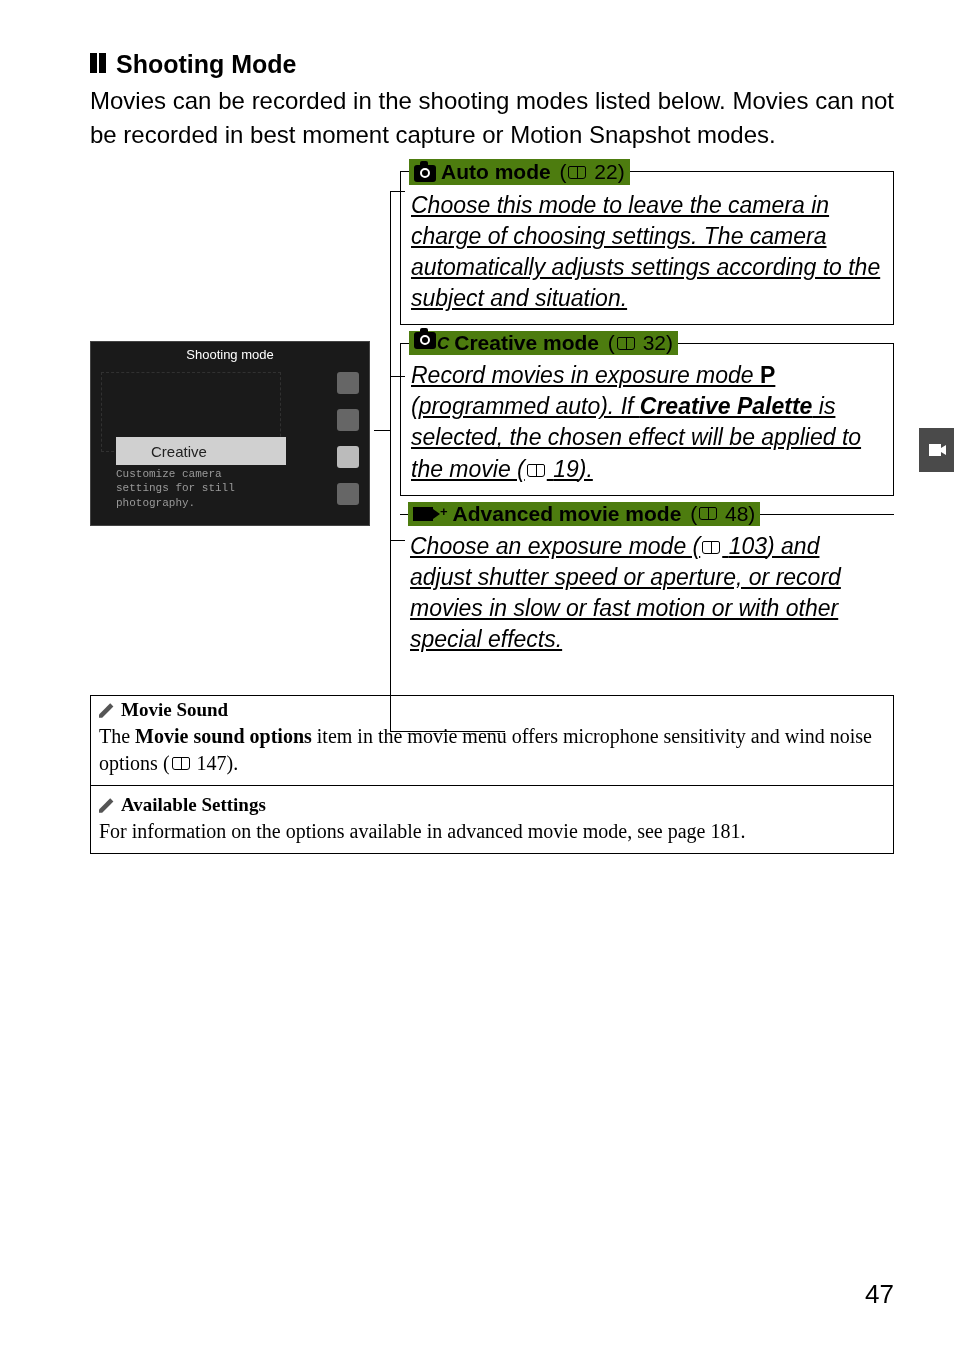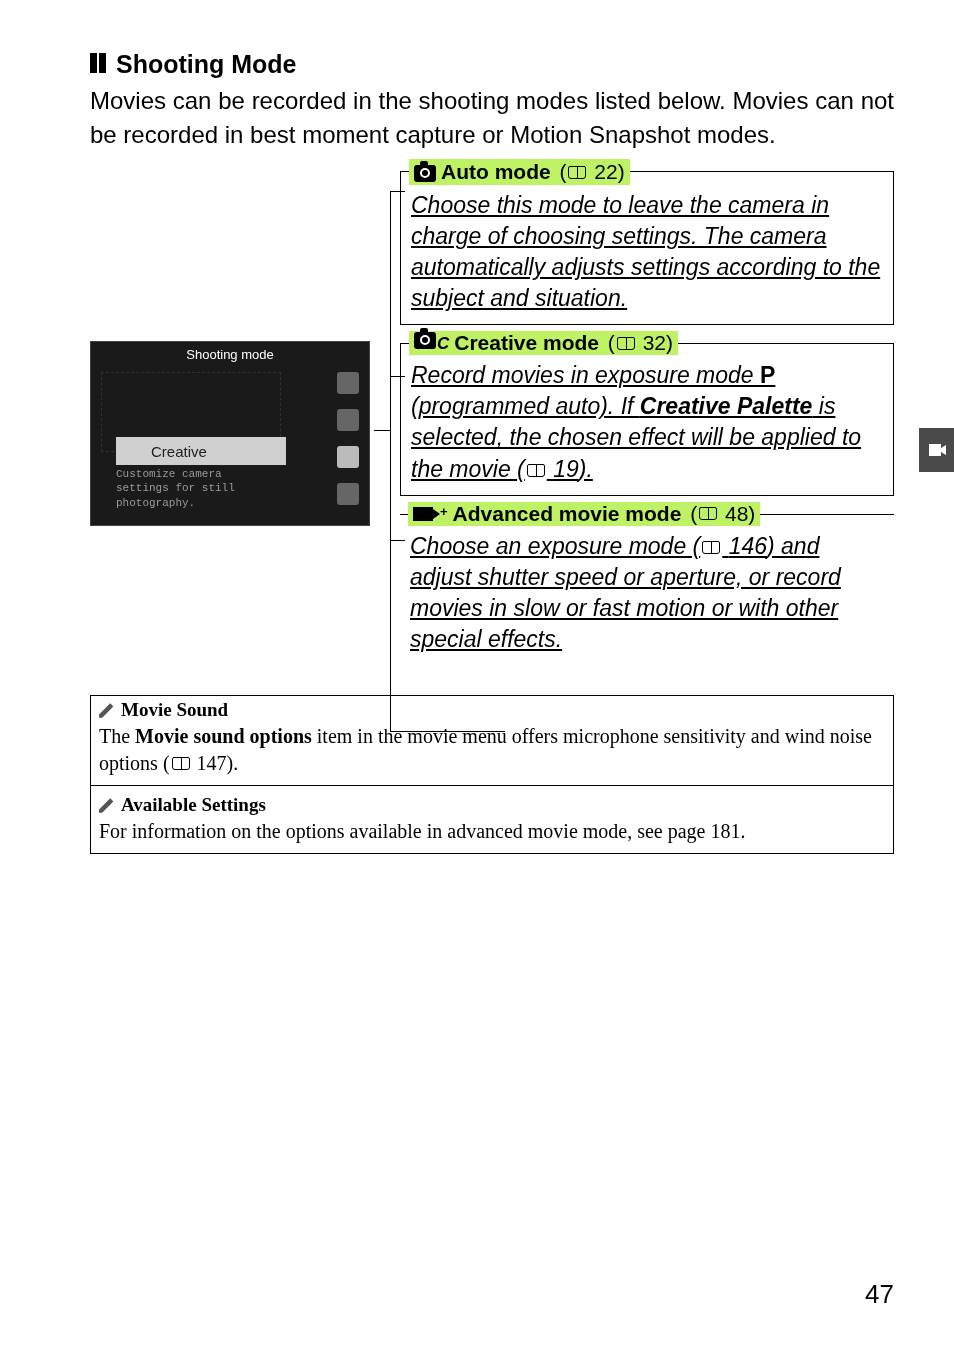--- a/index.html
+++ b/index.html
@@ -134,21 +134,21 @@
       border: 1px solid #000;
       padding: 4px 10px 10px 10px;
       margin-left: 310px;
       margin-bottom: 18px;
       position: relative;
     }
     
     .mode-title-wrap {
       position: relative;
       top: -17px;
-      background: #bef264;
+      background: #4d7c0f;
       display: inline-block;
       padding: 0 5px;
       margin-left: -2px;
     }
     
     .mode-title {
       font-size: 21px;
       display: inline-flex;
       align-items: center;
     }
@@ -425,21 +425,21 @@
       <span class="mode-title">
         <span class="mode-title-icon movie-icon-plus">
             <span class="movie-icon"></span>
             <span class="plus">+</span>
           </span>
         <span class="bold">Advanced movie mode</span>
         <span class="page-ref">&nbsp;(<span class="book-icon"></span>&nbsp;<span>48</span>)</span>
       </span>
     </div>
     <div class="mode-body">
-      <span>Choose an exposure mode (</span><span class="book-icon"></span>&nbsp;<span>146</span><span>) and adjust shutter speed or aperture, or record movies in slow or fast motion or with other special effects.</span>
+      <span>Choose an exposure mode (</span><span class="book-icon"></span>&nbsp;<span>103</span><span>) and adjust shutter speed or aperture, or record movies in slow or fast motion or with other special effects.</span>
     </div>
   </div>
 
 </div>
 
 <div class="note-box">
   <div class="note-header">
     <span class="pencil-icon"></span>
     <span class="note-title">Movie Sound</span>
   </div>

